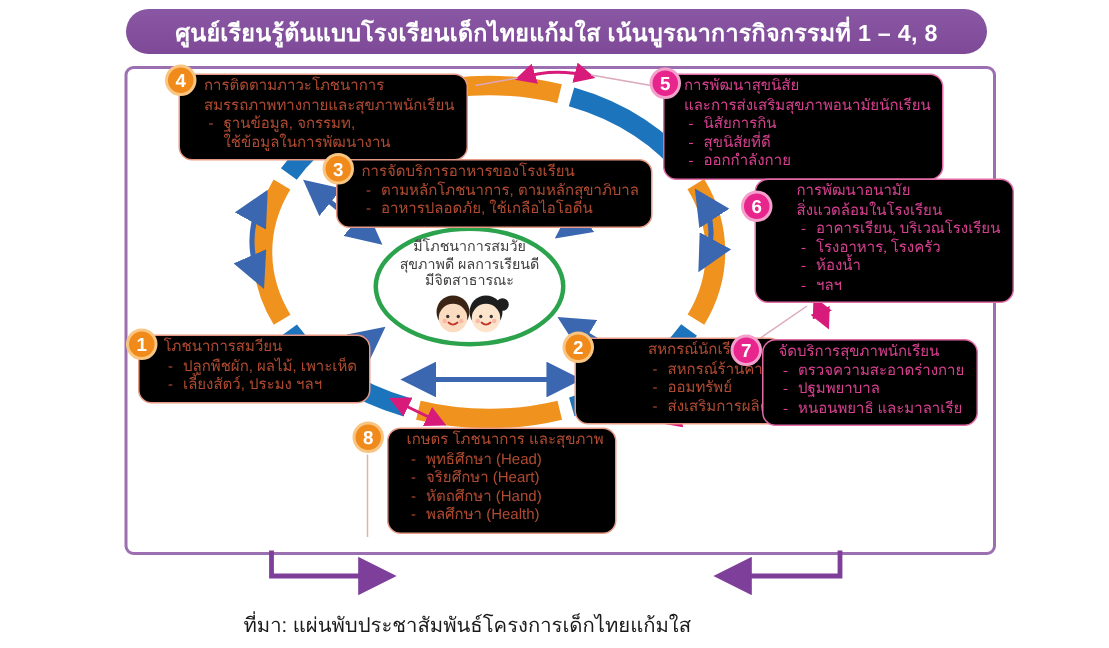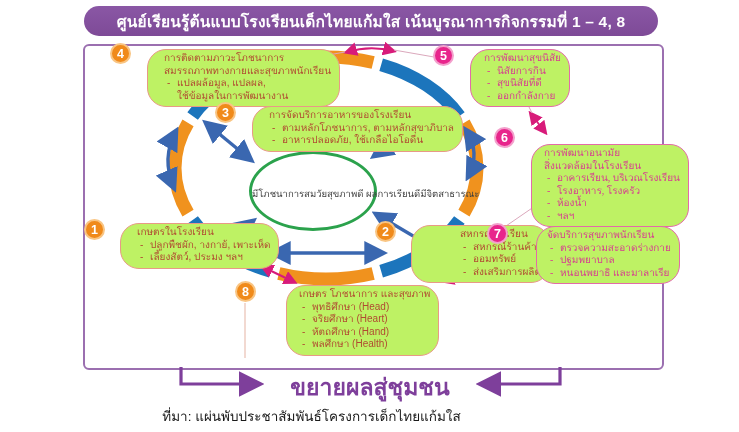--- a/index.html
+++ b/index.html
@@ -15,24 +15,24 @@
   .ring{fill:none;stroke-width:13;}
   .ring-o{stroke:var(--ring_orange);}
   .ring-b{stroke:var(--ring_blue);}
   .abl{stroke:var(--arrow_blue);stroke-width:3.4;fill:none;}
   .apk{stroke:var(--arrow_pink);stroke-width:2;fill:none;}
   .apu{stroke:var(--banner_purple);stroke-width:3.2;fill:none;}
   .conn{stroke:#dba8bc;stroke-width:1;fill:none;}
   .conn-warm{stroke:#e5b3a3;stroke-width:1;fill:none;}
   .center-circle{position:absolute;left:249px;top:151px;width:128px;height:80px;background:#fff;
     border:3.5px solid var(--center_green);border-radius:50%;z-index:2;
-    display:flex;flex-direction:row;align-items:center;justify-content:flex-start;padding-top:5px;box-sizing:border-box;}
+    display:flex;flex-direction:column;align-items:center;justify-content:flex-start;padding-top:5px;box-sizing:border-box;}
   .center-circle .cl{font-size:9.5px;line-height:11.5px;color:#3d3d3d;white-space:nowrap;}
-  .box{position:absolute;background:#bef264;border-radius:19px;padding:2px 8px 4px 16px;z-index:3;
-    font-size:10px;line-height:12.5px;white-space:nowrap;margin-left:28px;}
+  .box{position:absolute;background:#000000;border-radius:9px;padding:2px 8px 4px 16px;z-index:3;
+    font-size:10px;line-height:12.5px;white-space:nowrap;}
   .box.warm{border:1.6px solid var(--warm_border);color:var(--warm_text);}
   .box.pink{border:1.6px solid var(--pink_border);color:var(--pink_text);font-family:Liberation Serif, serif;}
   .bullet{position:relative;padding-left:13px;}
   .bullet::before{content:"-";position:absolute;left:3px;}
   .bullet.no-dash::before{content:"";}
   .badge{position:absolute;width:21px;height:21px;border-radius:50%;z-index:4;color:#fff;
     font-size:12.5px;font-weight:bold;display:flex;align-items:center;justify-content:center;box-sizing:border-box;}
   .badge.warm{background:var(--badge_orange);border:2px solid #f9c583;}
   .badge.pink{background:var(--badge_pink);border:2px solid #f3a0cc;}
   .banner{position:absolute;left:266px;top:369px;width:208px;text-align:center;z-index:5;
@@ -126,53 +126,54 @@
       <circle cx="47.5" cy="17" r="1.1" fill="#333"></circle>
       <circle cx="38.5" cy="20" r="1.5" fill="#f7b2a0" opacity="0.85"></circle>
       <circle cx="49.5" cy="20" r="1.5" fill="#f7b2a0" opacity="0.85"></circle>
       <path d="M41,21 q3,2.8 6,0" stroke="#c0392b" stroke-width="1.2" fill="none" stroke-linecap="round"></path>
     </svg>
   </div>
 
   <div class="box warm" style="left:119px;top:49px;">
     <div class="t">การติดตามภาวะโภชนาการ</div>
     <div class="t">สมรรถภาพทางกายและสุขภาพนักเรียน</div>
-    <div class="bullet">แปลผล้อมูล, แปลผล,</div>
+    <div class="bullet">ฐานข้อมูล, จกรรมท,</div>
     <div class="bullet no-dash">ใช้ข้อมูลในการพัฒนางาน</div>
   </div>
   <div class="badge warm" style="left:110px;top:43px;">4</div>
 
   <div class="box warm" style="left:224px;top:106px;">
     <div class="t">การจัดบริการอาหารของโรงเรียน</div>
     <div class="bullet">ตามหลักโภชนาการ, ตามหลักสุขาภิบาล</div>
     <div class="bullet">อาหารปลอดภัย, ใช้เกลือไอโอดีน</div>
   </div>
   <div class="badge warm" style="left:215px;top:102px;">3</div>
 
   <div class="box pink" style="left:442px;top:49px;padding-left:13px;">
     <div class="t">การพัฒนาสุขนิสัย</div>
+    <div class="t">และการส่งเสริมสุขภาพอนามัยนักเรียน</div>
     <div class="bullet">นิสัยการกิน</div>
     <div class="bullet">สุขนิสัยที่ดี</div>
     <div class="bullet">ออกกำลังกาย</div>
   </div>
   <div class="badge pink" style="left:433px;top:45px;">5</div>
 
-  <div class="box pink" style="left:503px;top:144px;padding-left:12px;">
+  <div class="box pink" style="left:503px;top:119px;padding-left:27px;">
     <div class="t">การพัฒนาอนามัย</div>
     <div class="t">สิ่งแวดล้อมในโรงเรียน</div>
     <div class="bullet">อาคารเรียน, บริเวณโรงเรียน</div>
     <div class="bullet">โรงอาหาร, โรงครัว</div>
     <div class="bullet">ห้องน้ำ</div>
     <div class="bullet">ฯลฯ</div>
   </div>
   <div class="badge pink" style="left:494px;top:127px;">6</div>
 
   <div class="box warm" style="left:92px;top:223px;">
-    <div class="t">เกษตรในโรงเรียน</div>
-    <div class="bullet">ปลูกพืชผัก, างกาย้, เพาะเห็ด</div>
+    <div class="t">โภชนาการสมวียน</div>
+    <div class="bullet">ปลูกพืชผัก, ผลไม้, เพาะเห็ด</div>
     <div class="bullet">เลี้ยงสัตว์, ประมง ฯลฯ</div>
   </div>
   <div class="badge warm" style="left:84px;top:219px;">1</div>
 
   <div class="box warm" style="left:383px;top:225px;padding-left:48px;">
     <div class="t">สหกรณ์นักเรียน</div>
     <div class="bullet">สหกรณ์ร้านค้า</div>
     <div class="bullet">ออมทรัพย์</div>
     <div class="bullet">ส่งเสริมการผลิต</div>
   </div>
@@ -188,16 +189,15 @@
 
   <div class="box warm" style="left:258px;top:285px;padding-left:12px;">
     <div class="t">เกษตร โภชนาการ และสุขภาพ</div>
     <div class="bullet">พุทธิศึกษา (Head)</div>
     <div class="bullet">จริยศึกษา (Heart)</div>
     <div class="bullet">หัตถศึกษา (Hand)</div>
     <div class="bullet">พลศึกษา (Health)</div>
   </div>
   <div class="badge warm" style="left:235px;top:281px;">8</div>
 
-  <div class="banner">ขยายผลสู่ชุมชน</div>
   <div class="caption">ที่มา: แผ่นพับประชาสัมพันธ์โครงการเด็กไทยแก้มใส</div>
 
 </div>
 
 </body></html>

